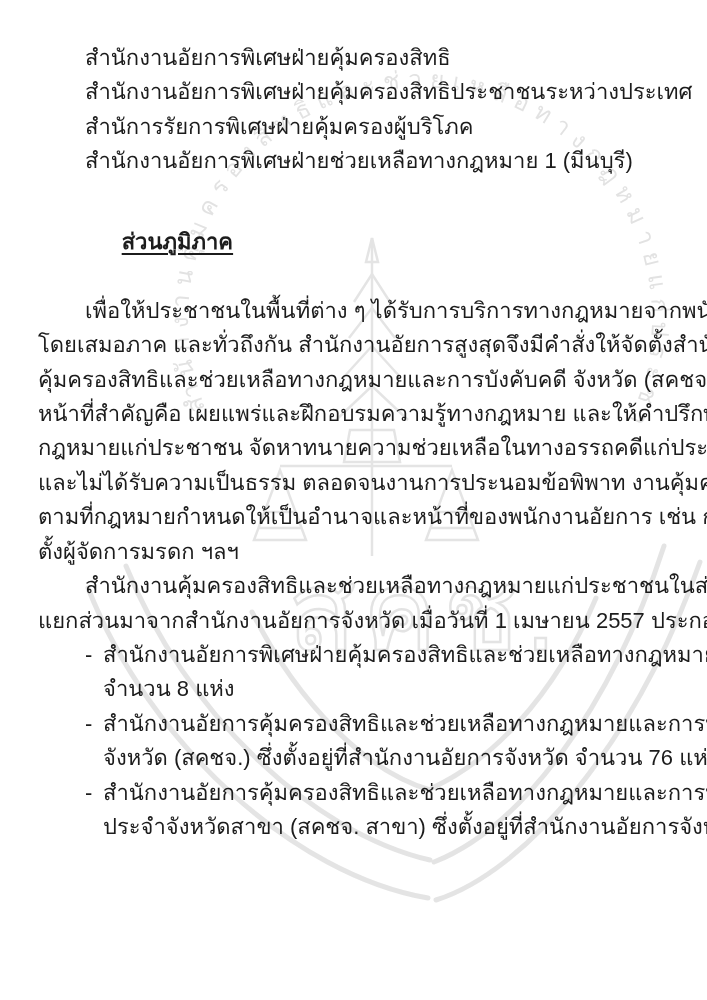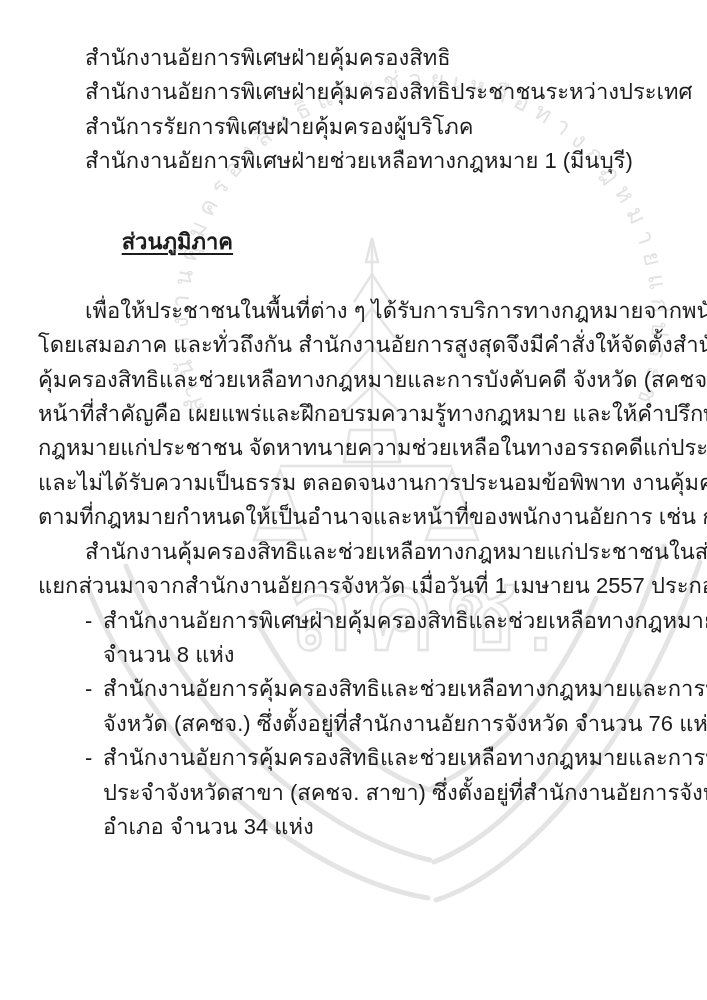--- a/index.html
+++ b/index.html
@@ -88,20 +88,21 @@
     </div>
 
     <div>
       <div class="line indent">เพื่อให้ประชาชนในพื้นที่ต่าง ๆ ได้รับการบริการทางกฎหมายจากพนักงานอัยการ</div>
       <div class="line">โดยเสมอภาค และทั่วถึงกัน สำนักงานอัยการสูงสุดจึงมีคำสั่งให้จัดตั้งสำนักงานอัยการ</div>
       <div class="line">คุ้มครองสิทธิและช่วยเหลือทางกฎหมายและการบังคับคดี จังหวัด (สคชจ.) ขึ้น โดยมี</div>
       <div class="line">หน้าที่สำคัญคือ เผยแพร่และฝึกอบรมความรู้ทางกฎหมาย และให้คำปรึกษาปัญหา</div>
       <div class="line">กฎหมายแก่ประชาชน จัดหาทนายความช่วยเหลือในทางอรรถคดีแก่ประชาชนผู้ยากจน</div>
       <div class="line">และไม่ได้รับความเป็นธรรม ตลอดจนงานการประนอมข้อพิพาท งานคุ้มครองสิทธิทางศาล</div>
       <div class="line">ตามที่กฎหมายกำหนดให้เป็นอำนาจและหน้าที่ของพนักงานอัยการ เช่น การร้องขอให้ศาล</div>
+      <div class="line">ตั้งผู้จัดการมรดก ฯลฯ</div>
     </div>
 
     <div>
       <div class="line indent">สำนักงานคุ้มครองสิทธิและช่วยเหลือทางกฎหมายแก่ประชาชนในส่วนภูมิภาค   ซึ่ง</div>
       <div class="line">แยกส่วนมาจากสำนักงานอัยการจังหวัด เมื่อวันที่ 1 เมษายน 2557 ประกอบด้วย</div>
     </div>
 
     <div>
 
       <div class="bullet">
@@ -118,19 +119,18 @@
           <div class="line">สำนักงานอัยการคุ้มครองสิทธิและช่วยเหลือทางกฎหมายและการบังคับคดี</div>
           <div class="line">จังหวัด (สคชจ.) ซึ่งตั้งอยู่ที่สำนักงานอัยการจังหวัด จำนวน 76 แห่ง</div>
         </div>
       </div>
 
       <div class="bullet">
         <span class="dash">-</span>
         <div class="btext">
           <div class="line">สำนักงานอัยการคุ้มครองสิทธิและช่วยเหลือทางกฎหมายและการบังคับคดี</div>
           <div class="line">ประจำจังหวัดสาขา (สคชจ. สาขา) ซึ่งตั้งอยู่ที่สำนักงานอัยการจังหวัดประจำ</div>
-          <div class="line">อำเภอ จำนวน 34 แห่ง</div>
         </div>
       </div>
 
     </div>
   </div>
 </div>
 
 </body></html>

